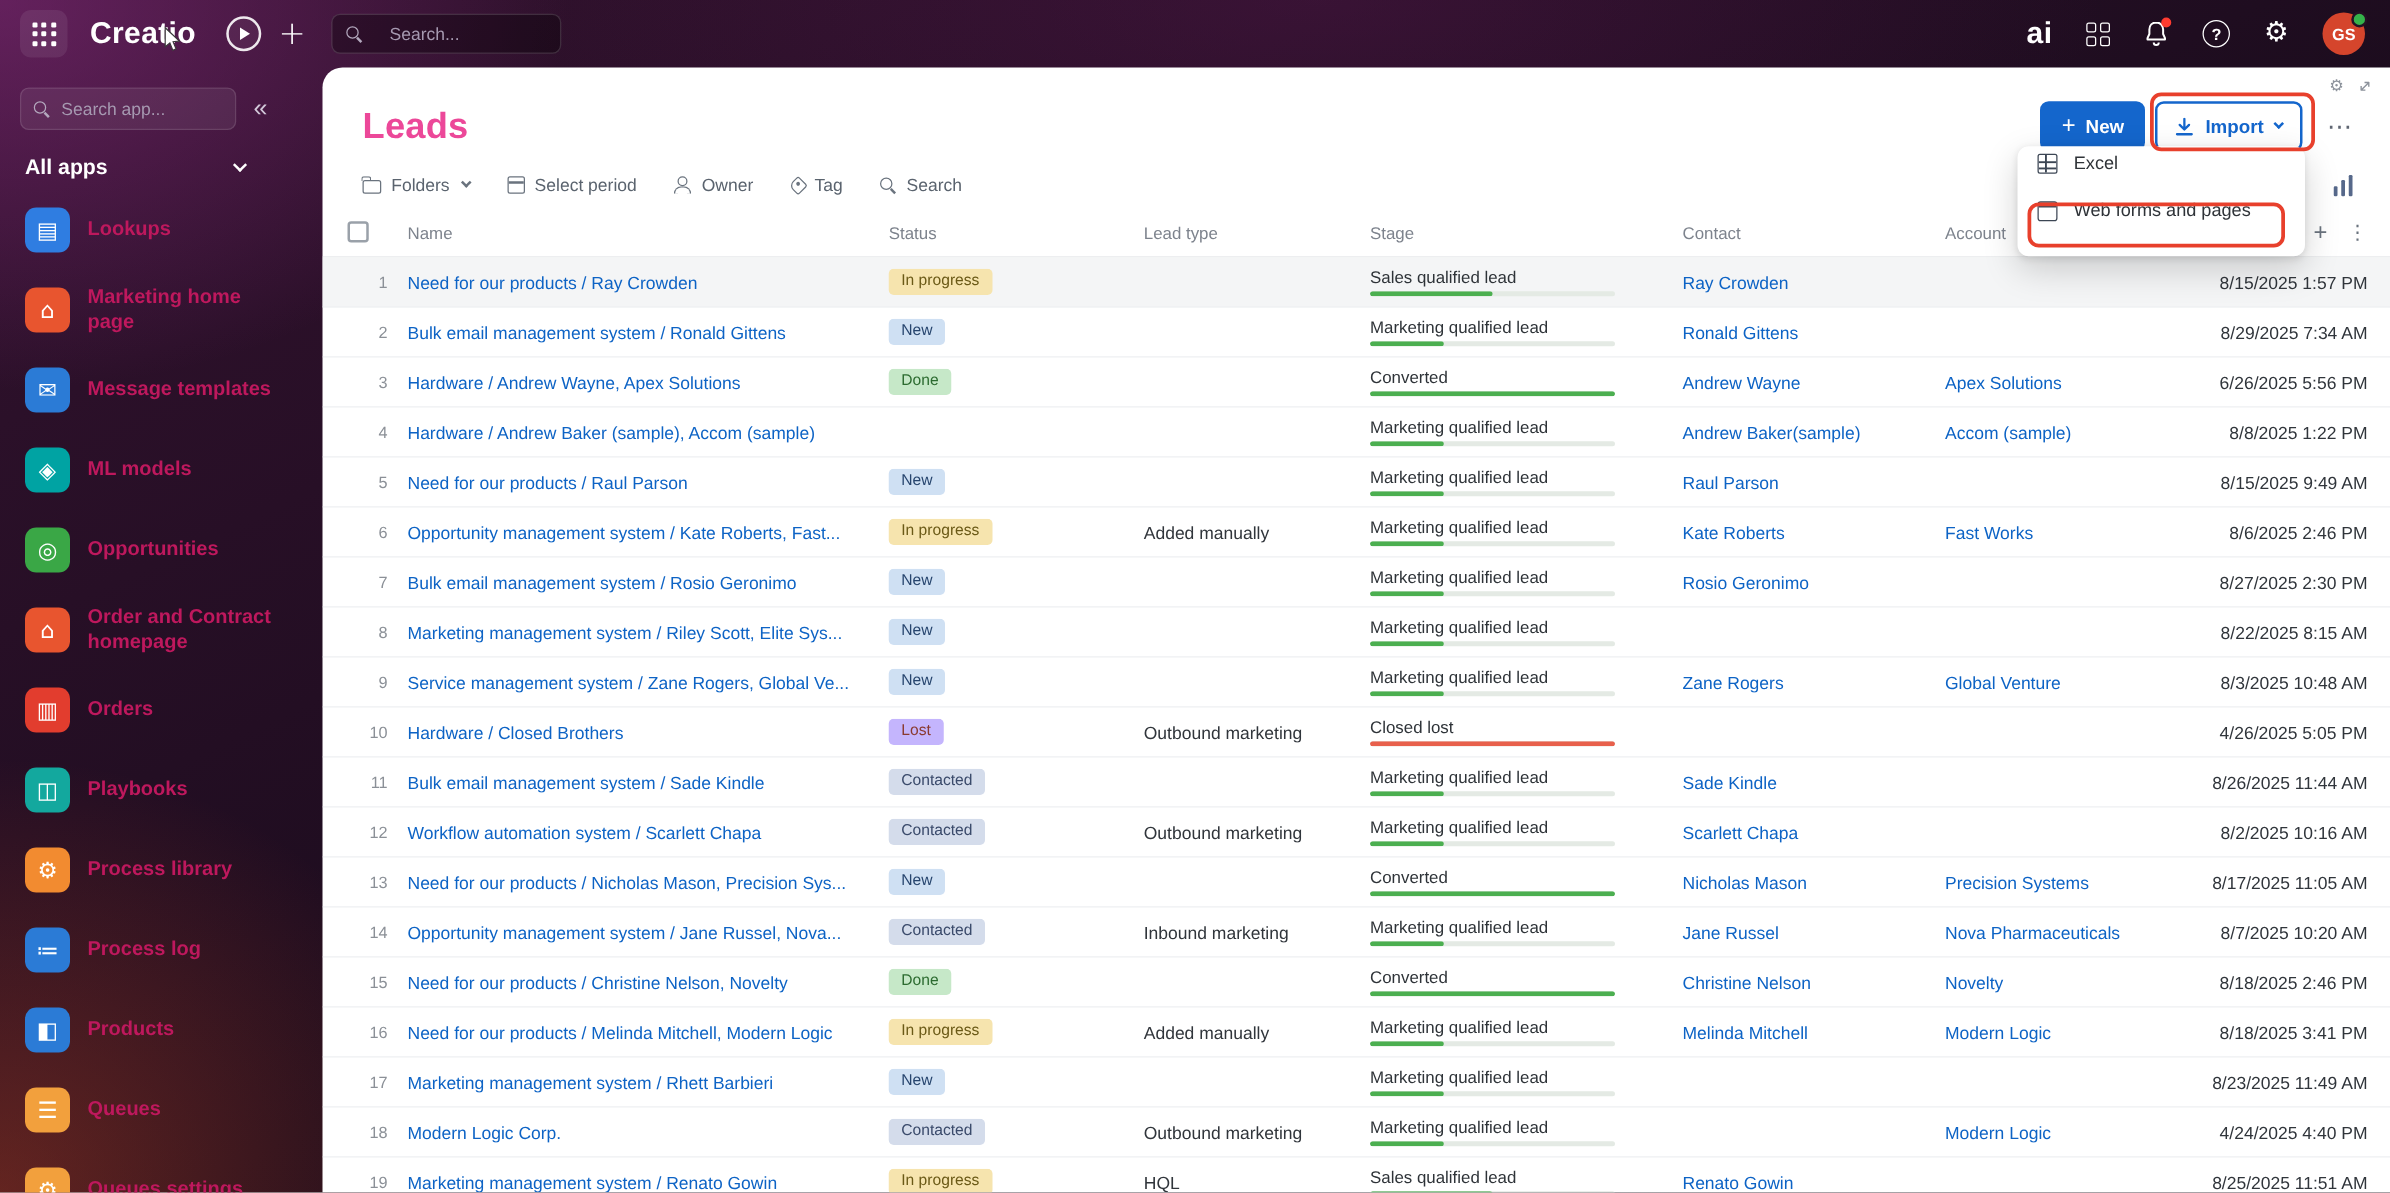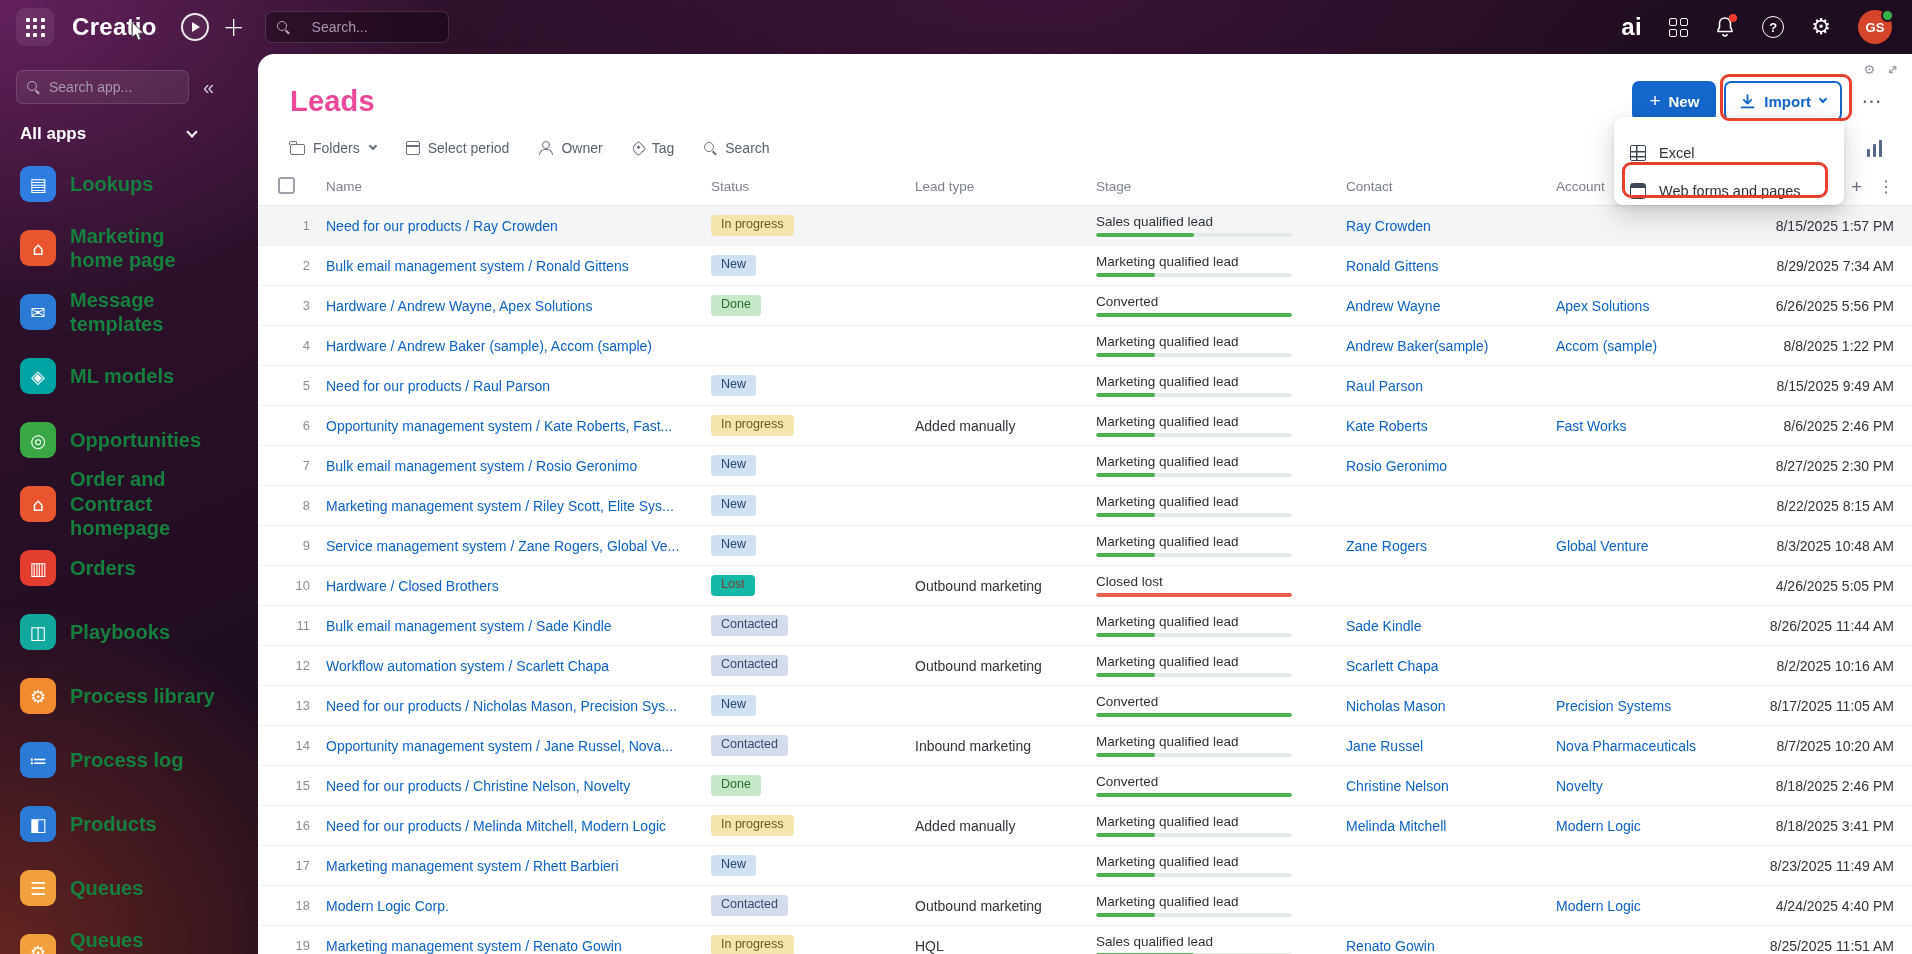--- a/index.html
+++ b/index.html
@@ -52,21 +52,21 @@
   .side-search-row { display:flex; align-items:center; gap:10px; }
   .side-search { flex:1; height:34px; background:rgba(255,255,255,.07); border:1px solid rgba(255,255,255,.12); border-radius:7px; display:flex; align-items:center; gap:9px; padding:0 10px; color:#b3a8bd; }
   .collapse-btn { color:#d3c9da; font-size:20px; cursor:pointer; padding:0 4px; }
   .collapse-btn::after { content:"«"; }
   .all-apps { display:flex; align-items:center; margin:20px 8px 12px 4px; color:#fff; font-size:17px; font-weight:700; cursor:pointer; }
   .all-apps .chev { margin-left:auto; margin-right:14px; }
   .chev { width:8px; height:8px; border-right:2px solid currentColor; border-bottom:2px solid currentColor; transform:rotate(45deg); display:inline-block; margin-top:-4px; }
   .chev.sm { width:6px; height:6px; }
   .nav-item { display:flex; align-items:center; gap:14px; height:56px; margin-bottom:8px; padding-left:4px; cursor:pointer; }
   .nav-icon { width:36px; height:36px; border-radius:9px; display:flex; align-items:center; justify-content:center; color:#fff; font-size:18px; flex:none; font-family:"DejaVu Sans",sans-serif; }
-  .nav-label { color:#15803d; font-size:20px; font-weight:600; line-height:1.22; }
+  .nav-label { color:#be185d; font-size:16px; font-weight:600; line-height:1.22; }
 
   
   .panel { position:absolute; left:258px; top:54px; right:0; bottom:0; background:#fff; border-top-left-radius:16px; overflow:hidden; }
   .panel-controls { position:absolute; top:8px; right:14px; display:flex; gap:12px; color:#8d939c; font-size:13px; z-index:5; }
   .pc-gear::after { content:"⚙"; }
   .pc-expand { display:inline-block; transform:rotate(-45deg); font-family:"DejaVu Sans",sans-serif; }
   .pc-expand::after { content:"↔"; }
   .title-row { display:flex; align-items:center; padding:24px 28px 0 32px; height:70px; }
   .title-row h1 { font-size:29px; font-weight:800; color:#ec4899; letter-spacing:.2px; }
   .actions { margin-left:auto; display:flex; align-items:center; }
@@ -115,21 +115,21 @@
   .link { color:#0d63c5; text-decoration:none; cursor:pointer; }
   .badge { display:inline-block; border-radius:4px; padding:3px 10px 4px; font-size:12.5px; font-weight:500; line-height:1.1; }
   .cstage { display:flex; flex-direction:column; justify-content:center; gap:4px; overflow:visible; }
   .stage-text { font-size:13.5px; color:#2e3338; }
   .stage-bar { width:196px; height:4px; border-radius:2px; overflow:hidden; }
   .stage-fill { display:block; height:100%; border-radius:2px; }
   .cdate { text-align:right; padding-right:2px; color:#30353b; }
 
   
   .import-menu { position:absolute; top:63px; left:1356px; width:230px; background:#fff; border-radius:9px; box-shadow:0 2px 6px rgba(0,0,0,.10), 0 10px 28px rgba(0,0,0,.18); padding:6px 0; z-index:50; }
-  .menu-item { display:flex; align-items:flex-end; gap:13px; height:38px; padding:0 16px; font-size:14.5px; color:#2f3338; cursor:pointer; }
+  .menu-item { display:flex; align-items:flex-start; gap:13px; height:38px; padding:0 16px; font-size:14.5px; color:#2f3338; cursor:pointer; }
   .menu-icon { flex:none; }
   .icon-sheet { width:16px; height:16px; border:1.6px solid #3c4654; border-radius:2px;
     background:
       linear-gradient(#3c4654,#3c4654) 0 4.5px/100% 1.5px no-repeat,
       linear-gradient(#3c4654,#3c4654) 0 9.5px/100% 1.5px no-repeat,
       linear-gradient(90deg,#3c4654,#3c4654) 4.5px 0/1.5px 100% no-repeat; }
   .icon-webform { width:16px; height:16px; border:1.6px solid #3c4654; border-radius:2.5px;
     background:linear-gradient(#3c4654,#3c4654) 0 0/100% 4px no-repeat; }
   .annot { position:absolute; border:3px solid #e8402c; border-radius:9px; pointer-events:none; z-index:60; }
   .annot.a1 { left:1462px; top:20px; width:132px; height:47px; }
@@ -460,21 +460,21 @@
             <span class="stage-fill" style="width: 30%; background: rgb(76, 175, 80);"></span>
           </div>
         </div>
         <div class="cell ccontact"><a class="link">Zane Rogers</a></div>
         <div class="cell caccount"><a class="link">Global Venture</a></div>
         <div class="cell cdate">8/3/2025 10:48 AM</div>
       </div>
       <div class="trow grid-cols">
         <div class="cell cnum">10</div>
         <div class="cell cname"><a class="link">Hardware / Closed Brothers</a></div>
-        <div class="cell cstatus"><span class="badge" style="background: #14b8a6; color: rgb(138, 58, 48);">Lost</span></div>
+        <div class="cell cstatus"><span class="badge" style="background: #c4b5fd; color: rgb(138, 58, 48);">Lost</span></div>
         <div class="cell ctype">Outbound marketing</div>
         <div class="cell cstage">
           <div class="stage-text">Closed lost</div>
           <div class="stage-bar" style="background: rgb(228, 234, 228);">
             <span class="stage-fill" style="width: 100%; background: rgb(232, 96, 76);"></span>
           </div>
         </div>
         <div class="cell ccontact"></div>
         <div class="cell caccount"></div>
         <div class="cell cdate">4/26/2025 5:05 PM</div>

